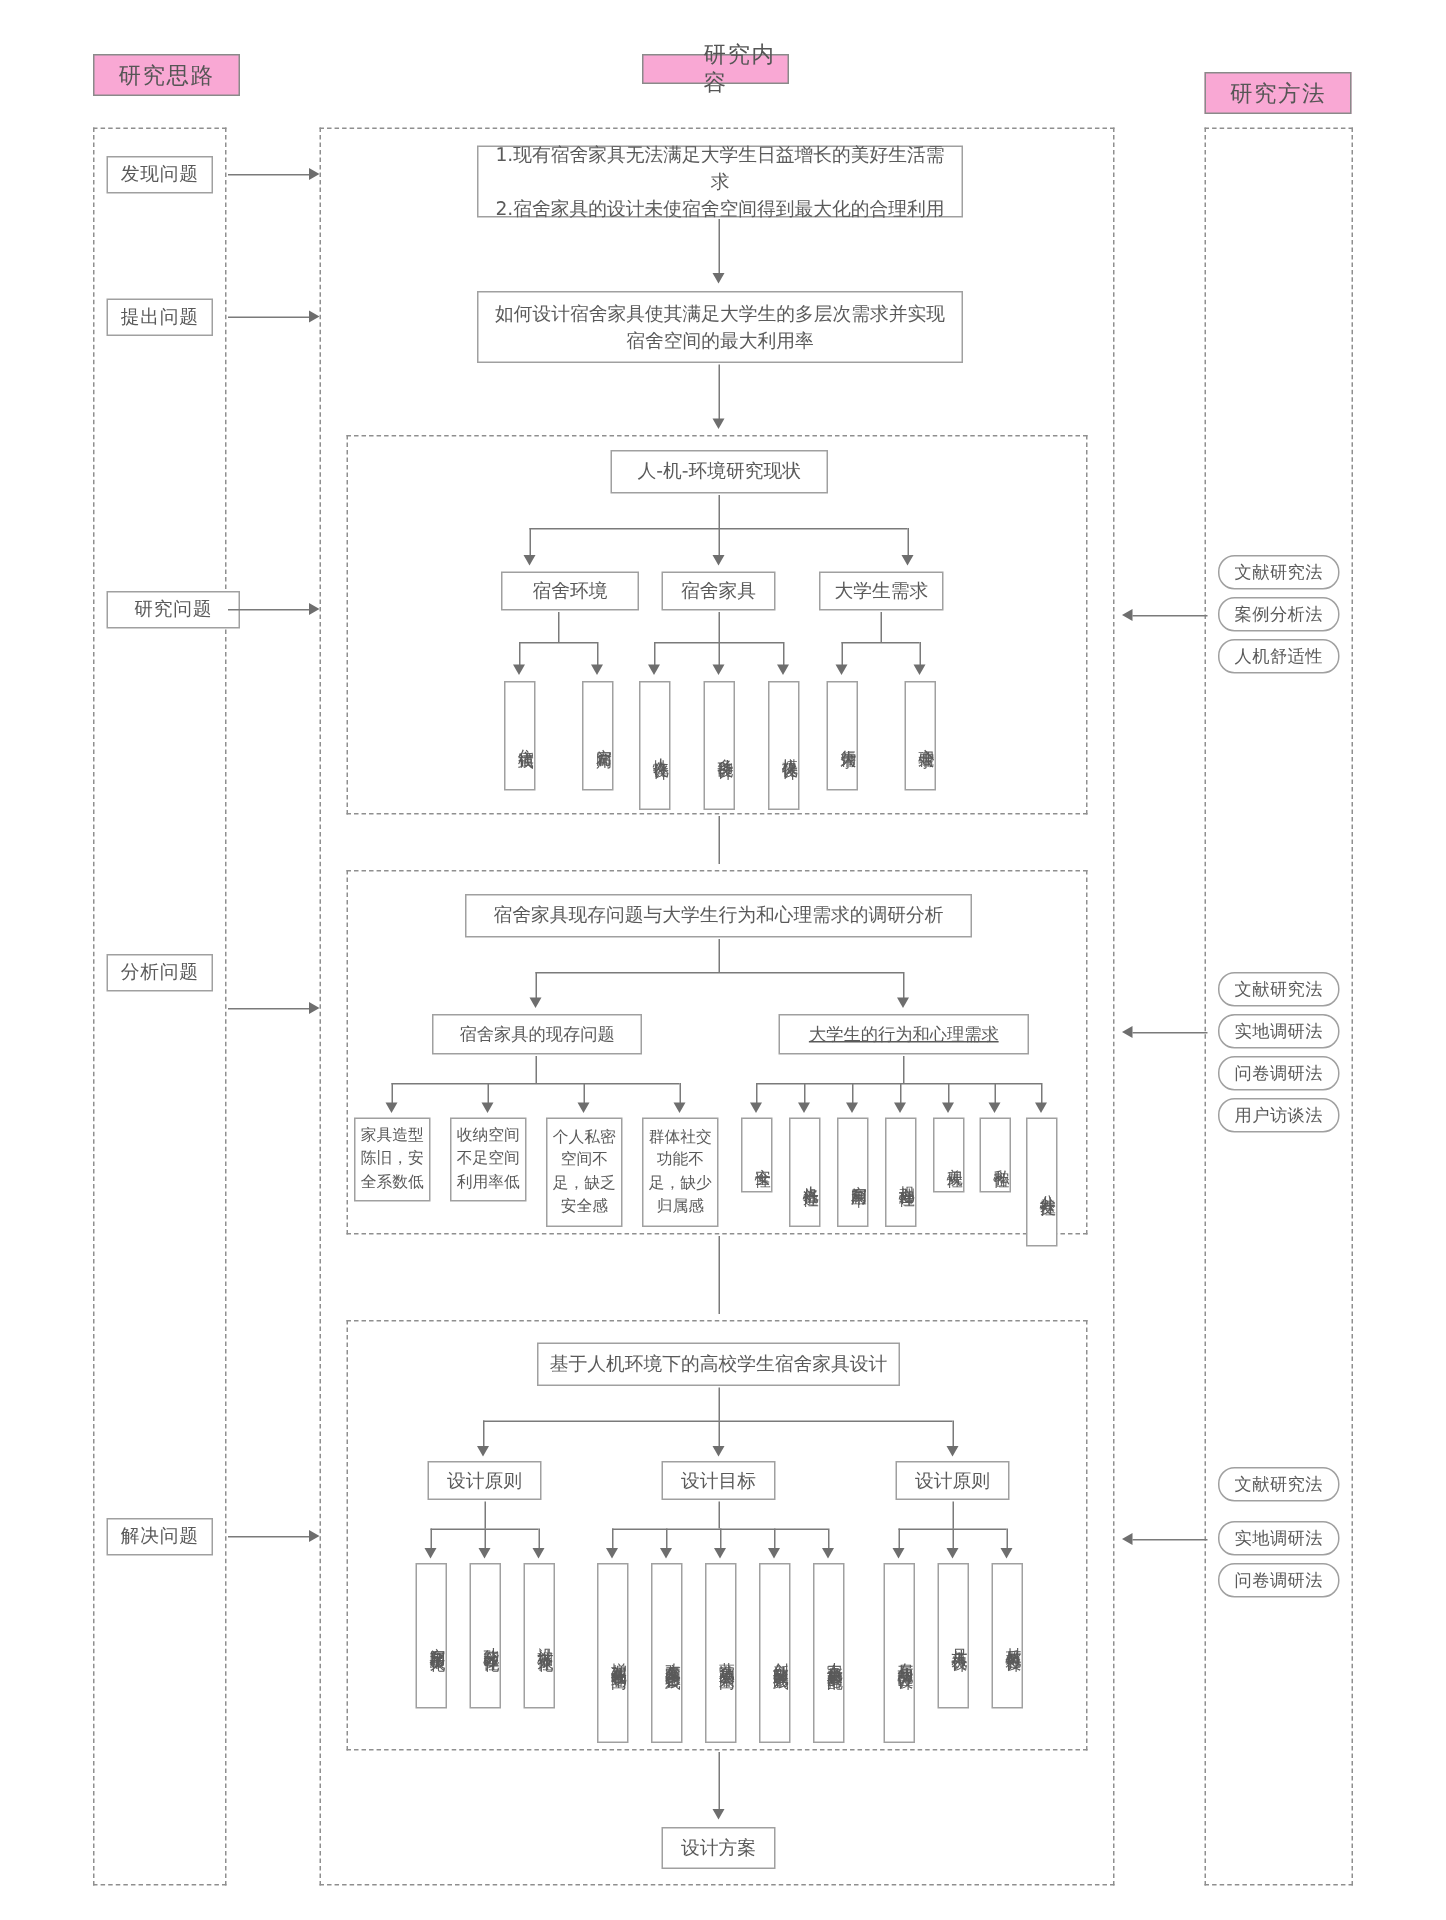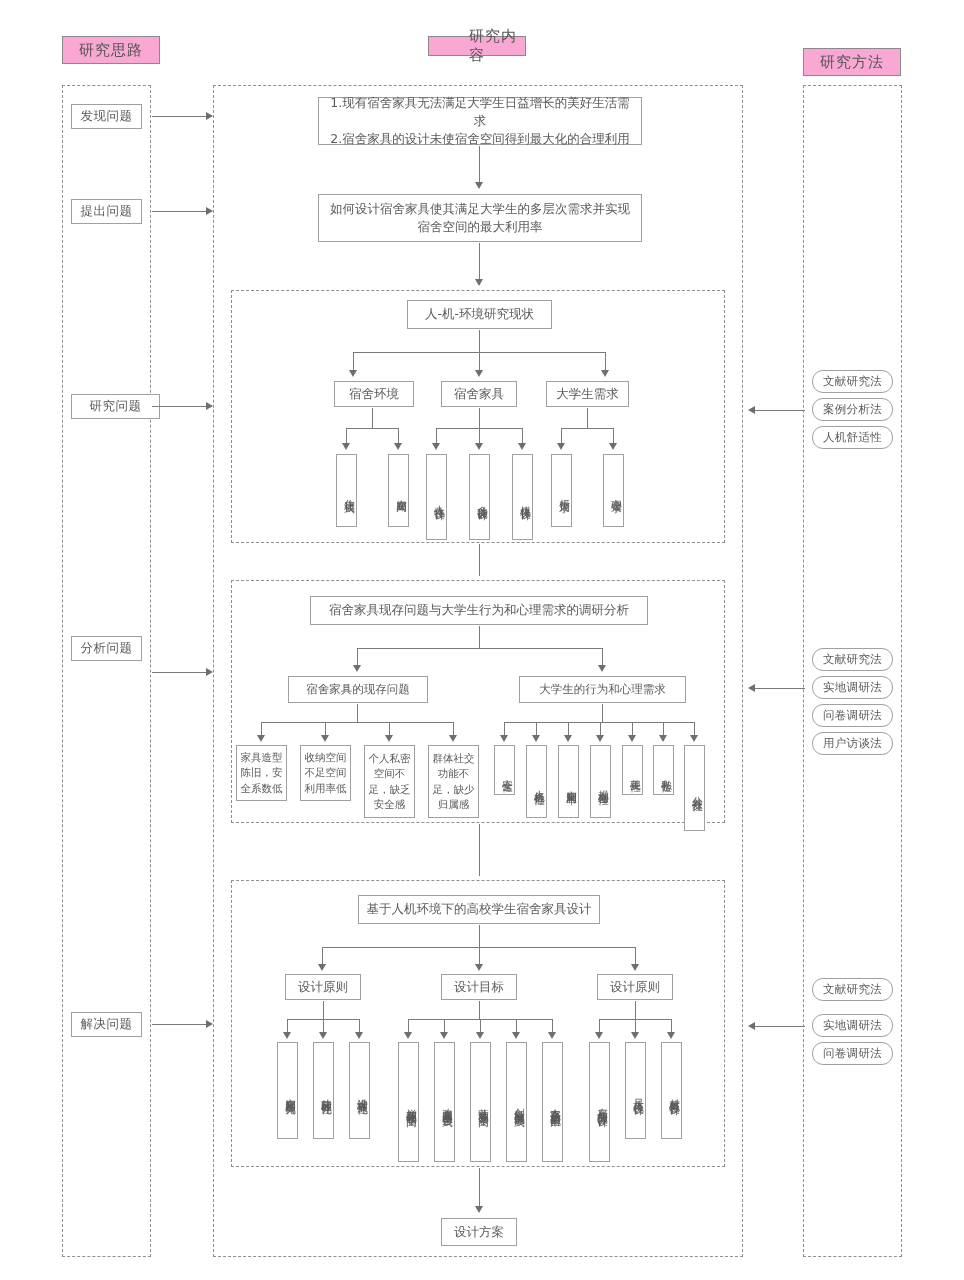--- a/index.html
+++ b/index.html
@@ -157,21 +157,21 @@
 
   <div class="abs vl" style="left:479px;top:330px;height:22px;"></div>
   <div class="abs hl" style="left:353px;top:352px;width:252px;"></div>
   <div class="abs vl" style="left:353px;top:352px;height:22px;"></div>
   <div class="abs arrow-d" style="left:349px;top:370px;"></div>
   <div class="abs vl" style="left:479px;top:352px;height:22px;"></div>
   <div class="abs arrow-d" style="left:475px;top:370px;"></div>
   <div class="abs vl" style="left:605px;top:352px;height:22px;"></div>
   <div class="abs arrow-d" style="left:601px;top:370px;"></div>
 
-  <div class="abs box b13" style="left:334px;top:381px;width:80px;height:26px;align-items:center;">
+  <div class="abs box b13" style="left:334px;top:381px;width:92px;height:26px;align-items:center;">
     <span>宿舍环境</span>
   </div>
   <div class="abs box b13" style="left:441px;top:381px;width:76px;height:26px;">
     <span>宿舍家具</span>
   </div>
   <div class="abs box b13" style="left:546px;top:381px;width:83px;height:26px;">
     <span>大学生需求</span>
   </div>
 
   <div class="abs vl" style="left:372px;top:408px;height:20px;"></div>
@@ -226,21 +226,21 @@
   <div class="abs vl" style="left:479px;top:626px;height:22px;"></div>
   <div class="abs hl" style="left:357px;top:648px;width:245px;"></div>
   <div class="abs vl" style="left:357px;top:648px;height:20px;"></div>
   <div class="abs arrow-d" style="left:353px;top:665px;"></div>
   <div class="abs vl" style="left:602px;top:648px;height:20px;"></div>
   <div class="abs arrow-d" style="left:598px;top:665px;"></div>
 
   <div class="abs box b12" style="left:288px;top:676px;width:140px;height:27px;">
     <span>宿舍家具的现存问题</span>
   </div>
-  <div class="abs box b12" style="left:519px;top:676px;width:167px;height:27px;">
+  <div class="abs box b12" style="left:519px;top:676px;width:167px;height:27px;text-decoration:underline;">
     <span>大学生的行为和心理需求</span>
   </div>
 
   <div class="abs vl" style="left:357px;top:704px;height:18px;"></div>
   <div class="abs hl" style="left:261px;top:722px;width:192px;"></div>
   <div class="abs vl" style="left:261px;top:722px;height:16px;"></div>
   <div class="abs arrow-d" style="left:257px;top:735px;"></div>
   <div class="abs vl" style="left:325px;top:722px;height:16px;"></div>
   <div class="abs arrow-d" style="left:321px;top:735px;"></div>
   <div class="abs vl" style="left:389px;top:722px;height:16px;"></div>

